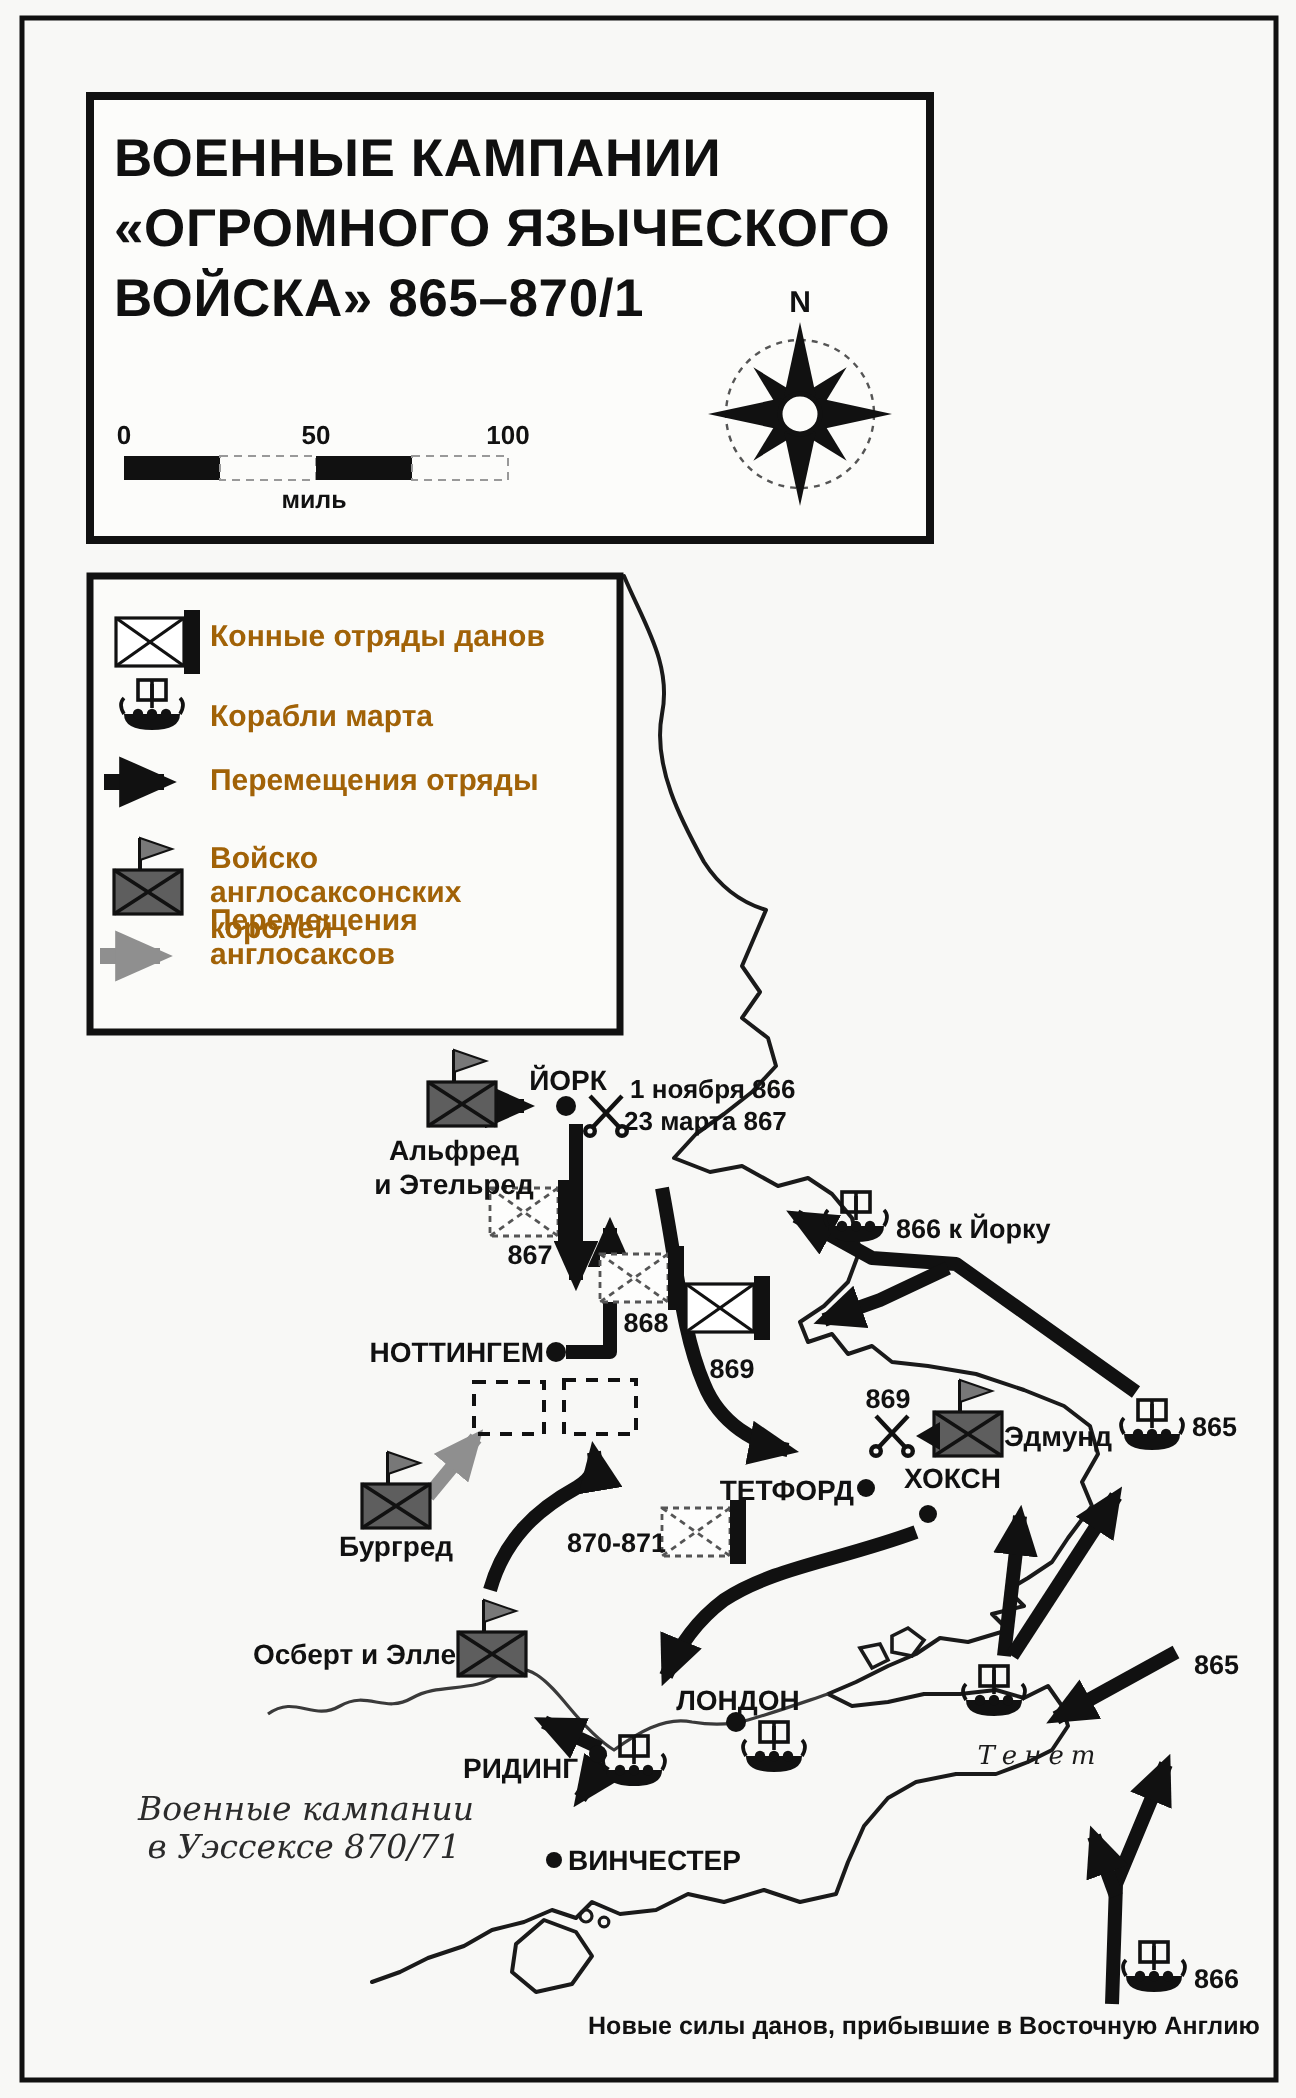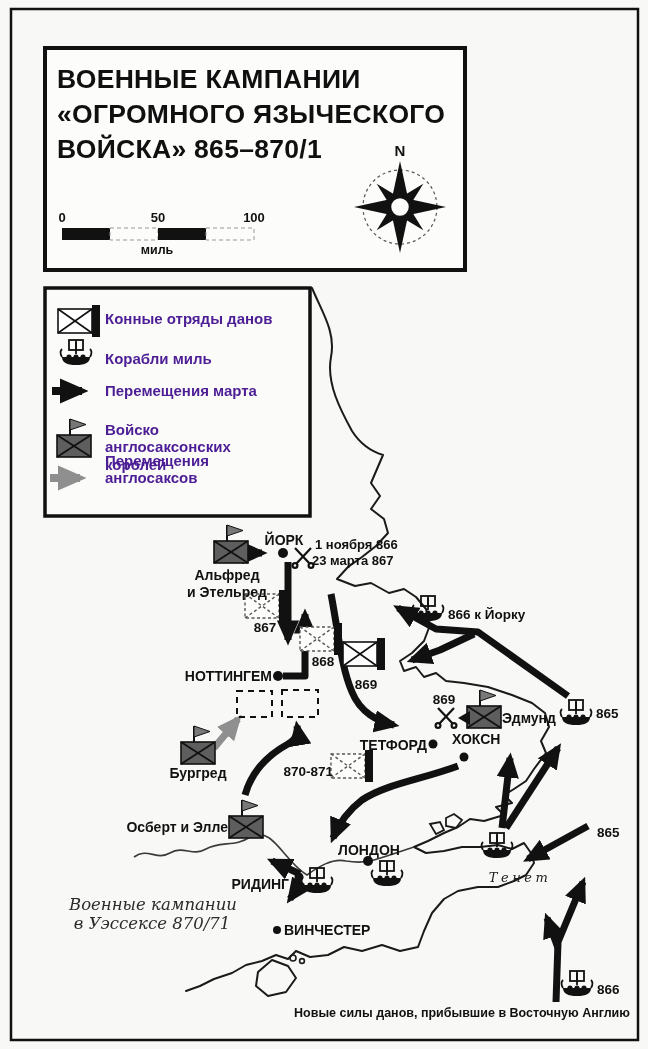--- a/index.html
+++ b/index.html
@@ -11,21 +11,21 @@
   }
   #map-svg{position:absolute;left:0;top:0;}
   .overlay{position:absolute;color:#101010;}
   #title-text{
     left:57px;top:62px;width:398px;
     font-size:26.5px;font-weight:bold;line-height:1.32;
     letter-spacing:.3px;white-space:pre-line;
   }
   .legend-label{
     left:105px;width:200px;
-    font-size:15px;font-weight:bold;line-height:1.15;color:#4c1d95;
+    font-size:15px;font-weight:bold;line-height:1.15;color:#a16207;
   }
   svg text{font-family:"Liberation Sans",sans-serif;fill:#111;}
   .town{font-size:14px;font-weight:bold;}
   .small-bold{font-size:13.5px;font-weight:bold;}
   .date{font-size:13px;font-weight:bold;}
   .italic-note{font-family:"DejaVu Serif",serif;font-style:italic;font-size:16.5px;fill:#2b2b2b;}
   .thanet{font-family:"DejaVu Serif",serif;font-style:italic;font-size:13px;letter-spacing:3.5px;fill:#1b1b1b;}
 </style>
 </head>
 <body>
@@ -226,16 +226,16 @@
   <text class="italic-note" x="153" y="910" text-anchor="middle">Военные кампании</text>
   <text class="italic-note" x="152" y="929" text-anchor="middle">в Уэссексе 870/71</text>
   <text x="462" y="1017" text-anchor="middle" font-size="12.5" font-weight="bold">Новые силы данов, прибывшие в Восточную Англию</text>
 </svg>
 
 <div class="overlay" id="title-text">ВОЕННЫЕ КАМПАНИИ
 «ОГРОМНОГО ЯЗЫЧЕСКОГО
 ВОЙСКА» 865–870/1</div>
 
 <div class="overlay legend-label" style="top:310px">Конные отряды данов</div>
-<div class="overlay legend-label" style="top:350px">Корабли миль</div>
-<div class="overlay legend-label" style="top:382px">Перемещения марта</div>
+<div class="overlay legend-label" style="top:350px">Корабли марта</div>
+<div class="overlay legend-label" style="top:382px">Перемещения отряды</div>
 <div class="overlay legend-label" style="top:421px;width:170px">Войско англосаксонских королей</div>
 <div class="overlay legend-label" style="top:452px">Перемещения англосаксов</div>
 
 </body></html>

